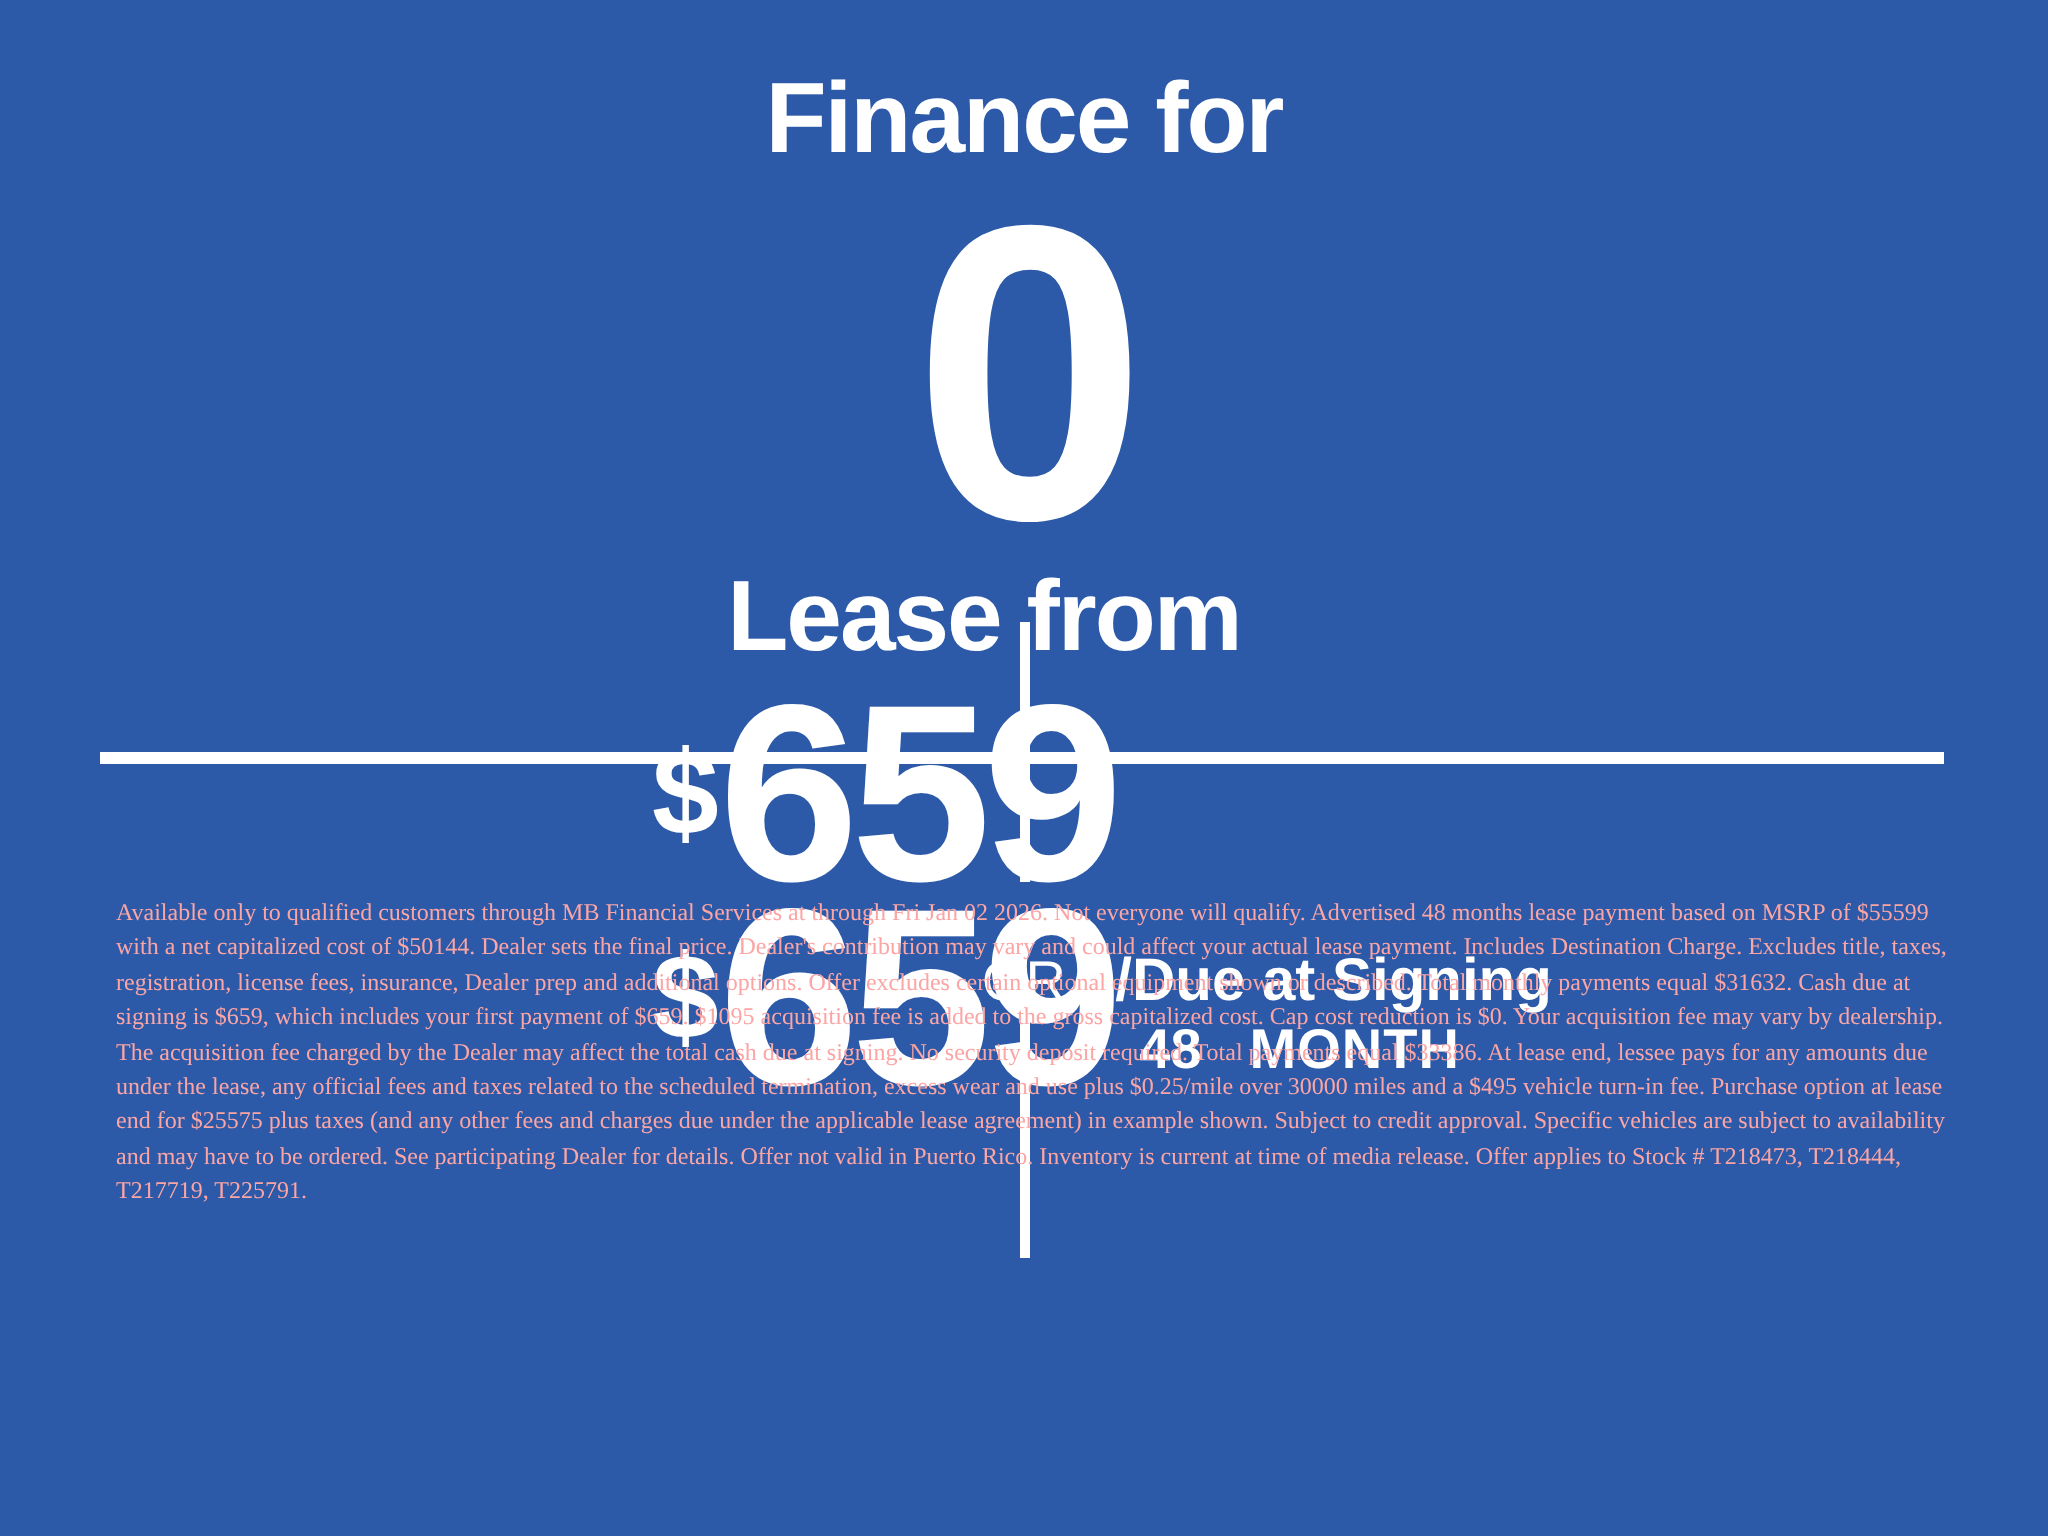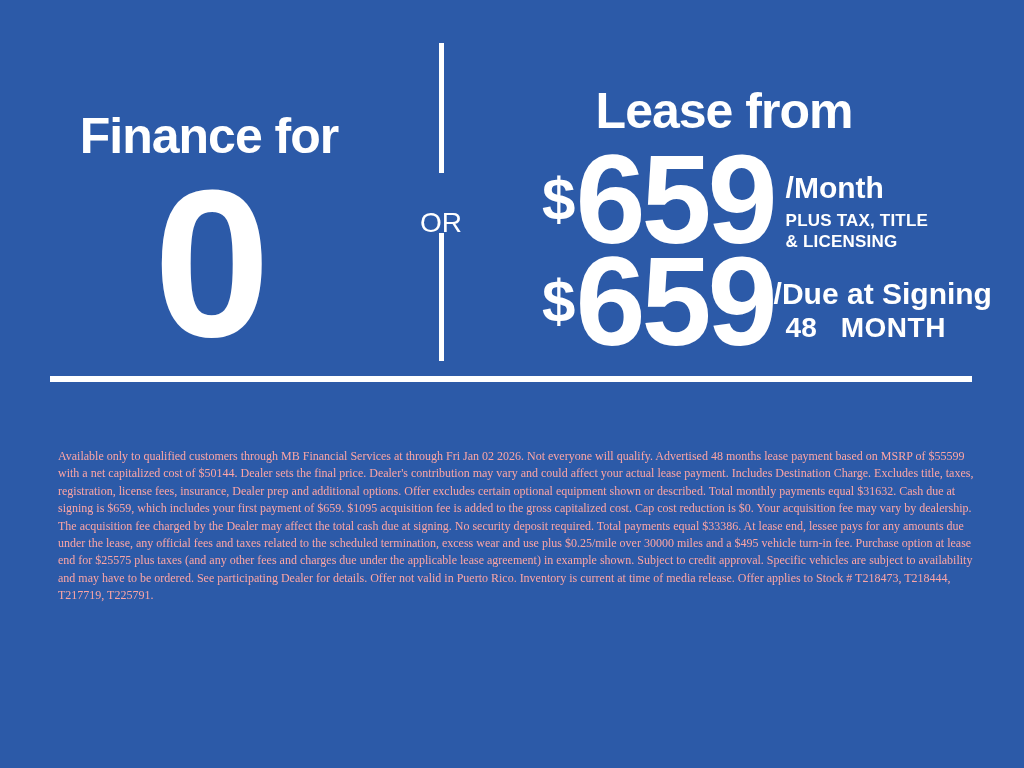--- a/index.html
+++ b/index.html
@@ -20,21 +20,22 @@
     background: #2c5aa8;
     color: #ffffff;
     box-sizing: border-box;
   }
 
   
   .offers {
     position: relative;
     height: 360px;
     display: flex;
-    align-items: flex-end;
+    flex-direction: column;
+    align-items: center;
   }
 
   
   .finance {
     width: 418px;
     text-align: center;
     padding-top: 34px;
     box-sizing: border-box;
   }
   .finance-head {
@@ -201,25 +202,20 @@
       <div class="or">OR</div>
       <div class="vline bottom"></div>
     </div>
 
     <div class="lease">
       <div class="lease-head">Lease from</div>
 
       <div class="price-row">
         <div class="dollar">$</div>
         <div class="amount">659</div>
-        <div class="price-side">
-          <div class="per-month">/Month</div>
-          <div class="plus-tax">PLUS TAX, TITLE</div>
-          <div class="plus-tax" style="margin-top:0">&amp; LICENSING</div>
-        </div>
       </div>
 
       <div class="price-row second">
         <div class="dollar">$</div>
         <div class="amount">659</div>
         <div>
           <div class="due-at">/Due at Signing</div>
           <div class="term-row">
             <span class="term-num">48</span>
             <span class="term-word">MONTH</span>

